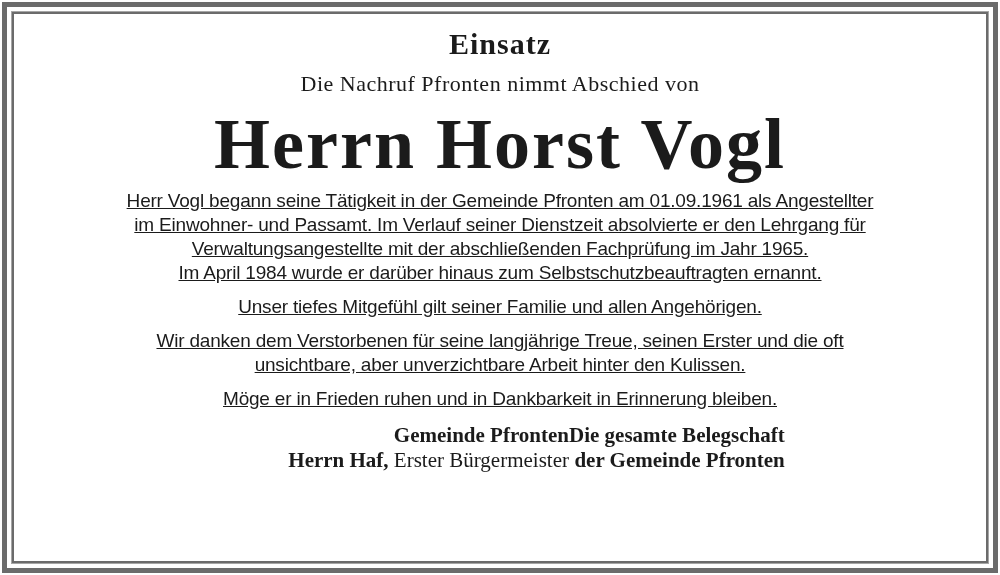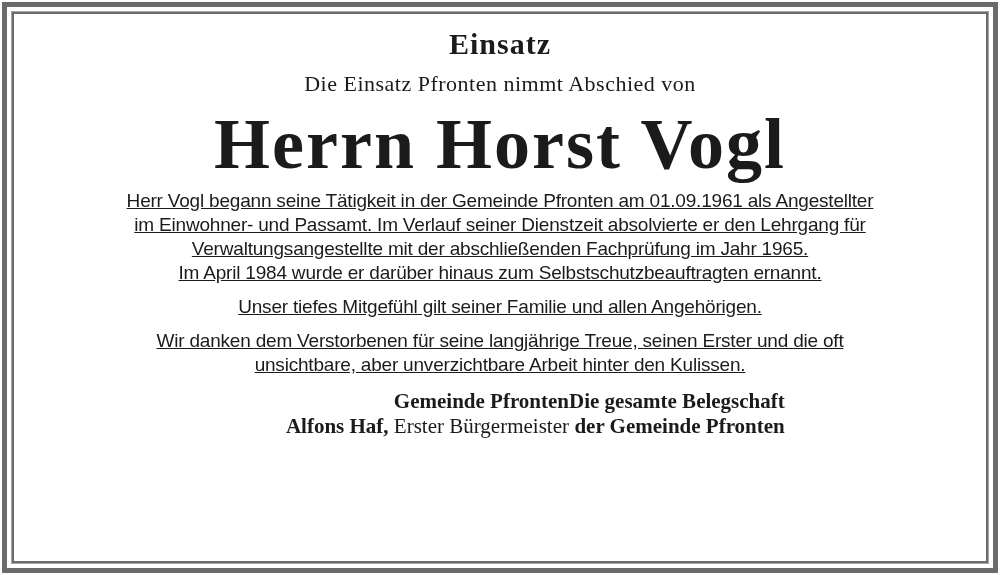--- a/index.html
+++ b/index.html
@@ -85,40 +85,41 @@
 </style>
 </head>
 <body>
 
 <div class="page">
   <div class="outer-frame">
     <div class="inner-frame">
 
       <div class="kicker">Einsatz</div>
 
-      <div class="subtitle">Die Einsatz Pfronten nimmt Abschied von</div>
+      <div class="subtitle">Die Nachruf Pfronten nimmt Abschied von</div>
 
       <div class="deceased-name">Herrn Horst Vogl</div>
 
       <p class="body-par first">Herr Vogl begann seine Tätigkeit in der Gemeinde Pfronten am 01.09.1961 als Angestellter
 im Einwohner- und Passamt. Im Verlauf seiner Dienstzeit absolvierte er den Lehrgang für
 Verwaltungsangestellte mit der abschließenden Fachprüfung im Jahr 1965.
 Im April 1984 wurde er darüber hinaus zum Selbstschutzbeauftragten ernannt.</p>
 
 
       <p class="body-par">Unser tiefes Mitgefühl gilt seiner Familie und allen Angehörigen.</p>
 
       <p class="body-par">Wir danken dem Verstorbenen für seine langjährige Treue, seinen Erster und die oft
 unsichtbare, aber unverzichtbare Arbeit hinter den Kulissen.</p>
 
+      <p class="body-par">Möge er in Frieden ruhen und in Dankbarkeit in Erinnerung bleiben.</p>
 
       <div class="signatures">
         <div class="sig-col-left">
           <div>Gemeinde Pfronten</div>
-          <div><span>Alfons Haf,</span><span class="sig-regular"> Erster Bürgermeister</span></div>
+          <div><span>Herrn Haf,</span><span class="sig-regular"> Erster Bürgermeister</span></div>
         </div>
         <div class="sig-col-right">
           <div>Die gesamte Belegschaft</div>
           <div>der Gemeinde Pfronten</div>
         </div>
       </div>
 
     </div>
   </div>
 </div>

